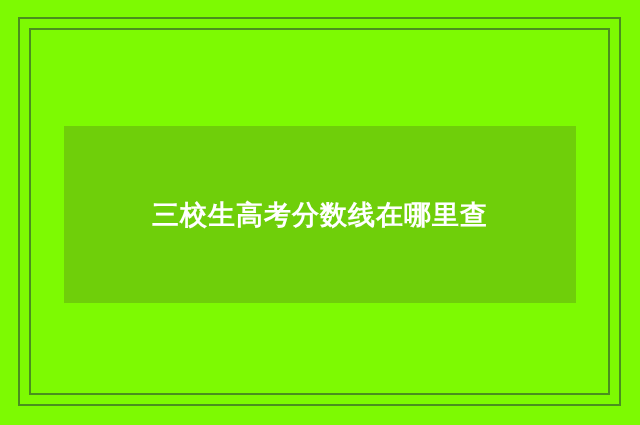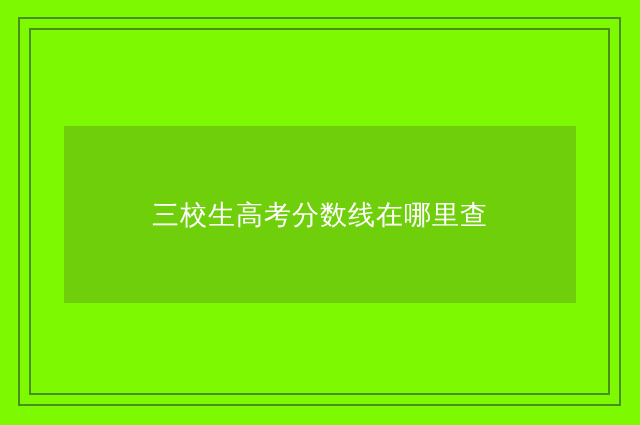--- a/index.html
+++ b/index.html
@@ -57,21 +57,21 @@
     display: flex;
     flex-direction: column;
     align-items: center;
     justify-content: center;
   }
 
   .headline-line {
     color: #ffffff;
     font-size: 27px;
     line-height: 42px;
-    font-weight: 400;
+    font-weight: 700;
     letter-spacing: 1px;
     white-space: nowrap;
     text-align: center;
   }
   .headline-line.line-1 {
     margin-left: 0px;
   }
   .headline-line.line-2 {
     margin-left: 10px;
   }

